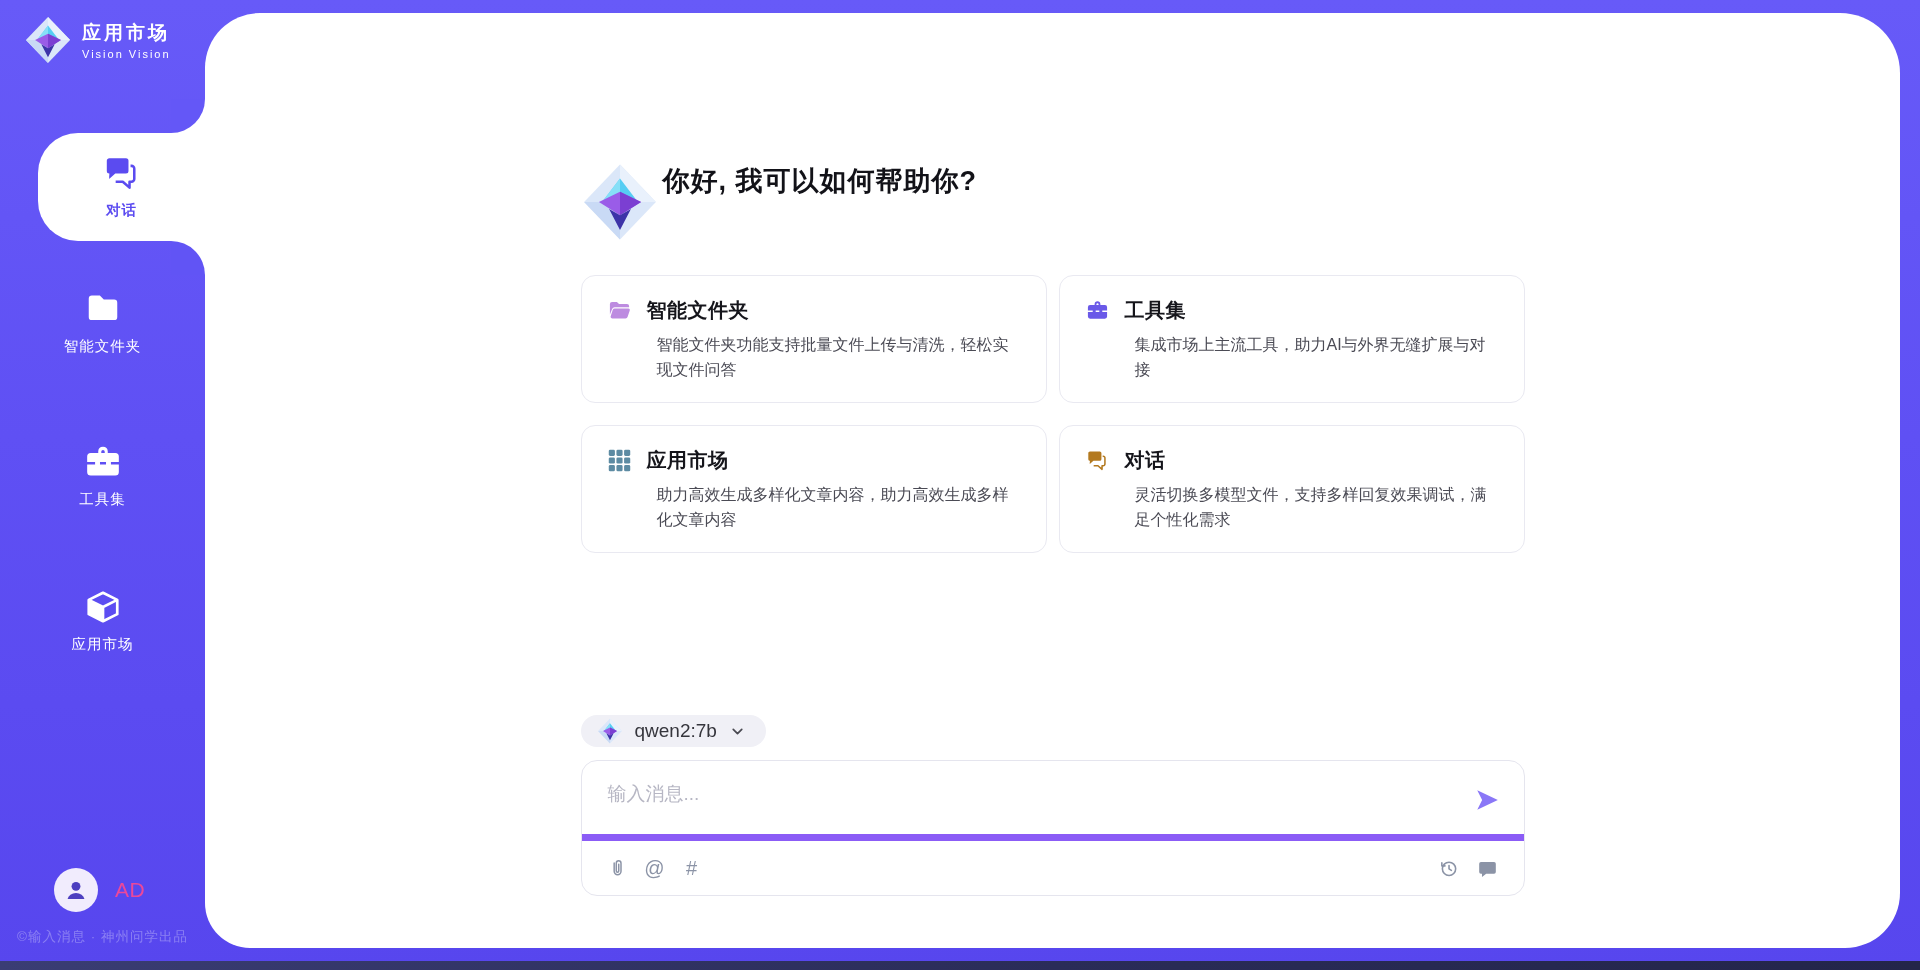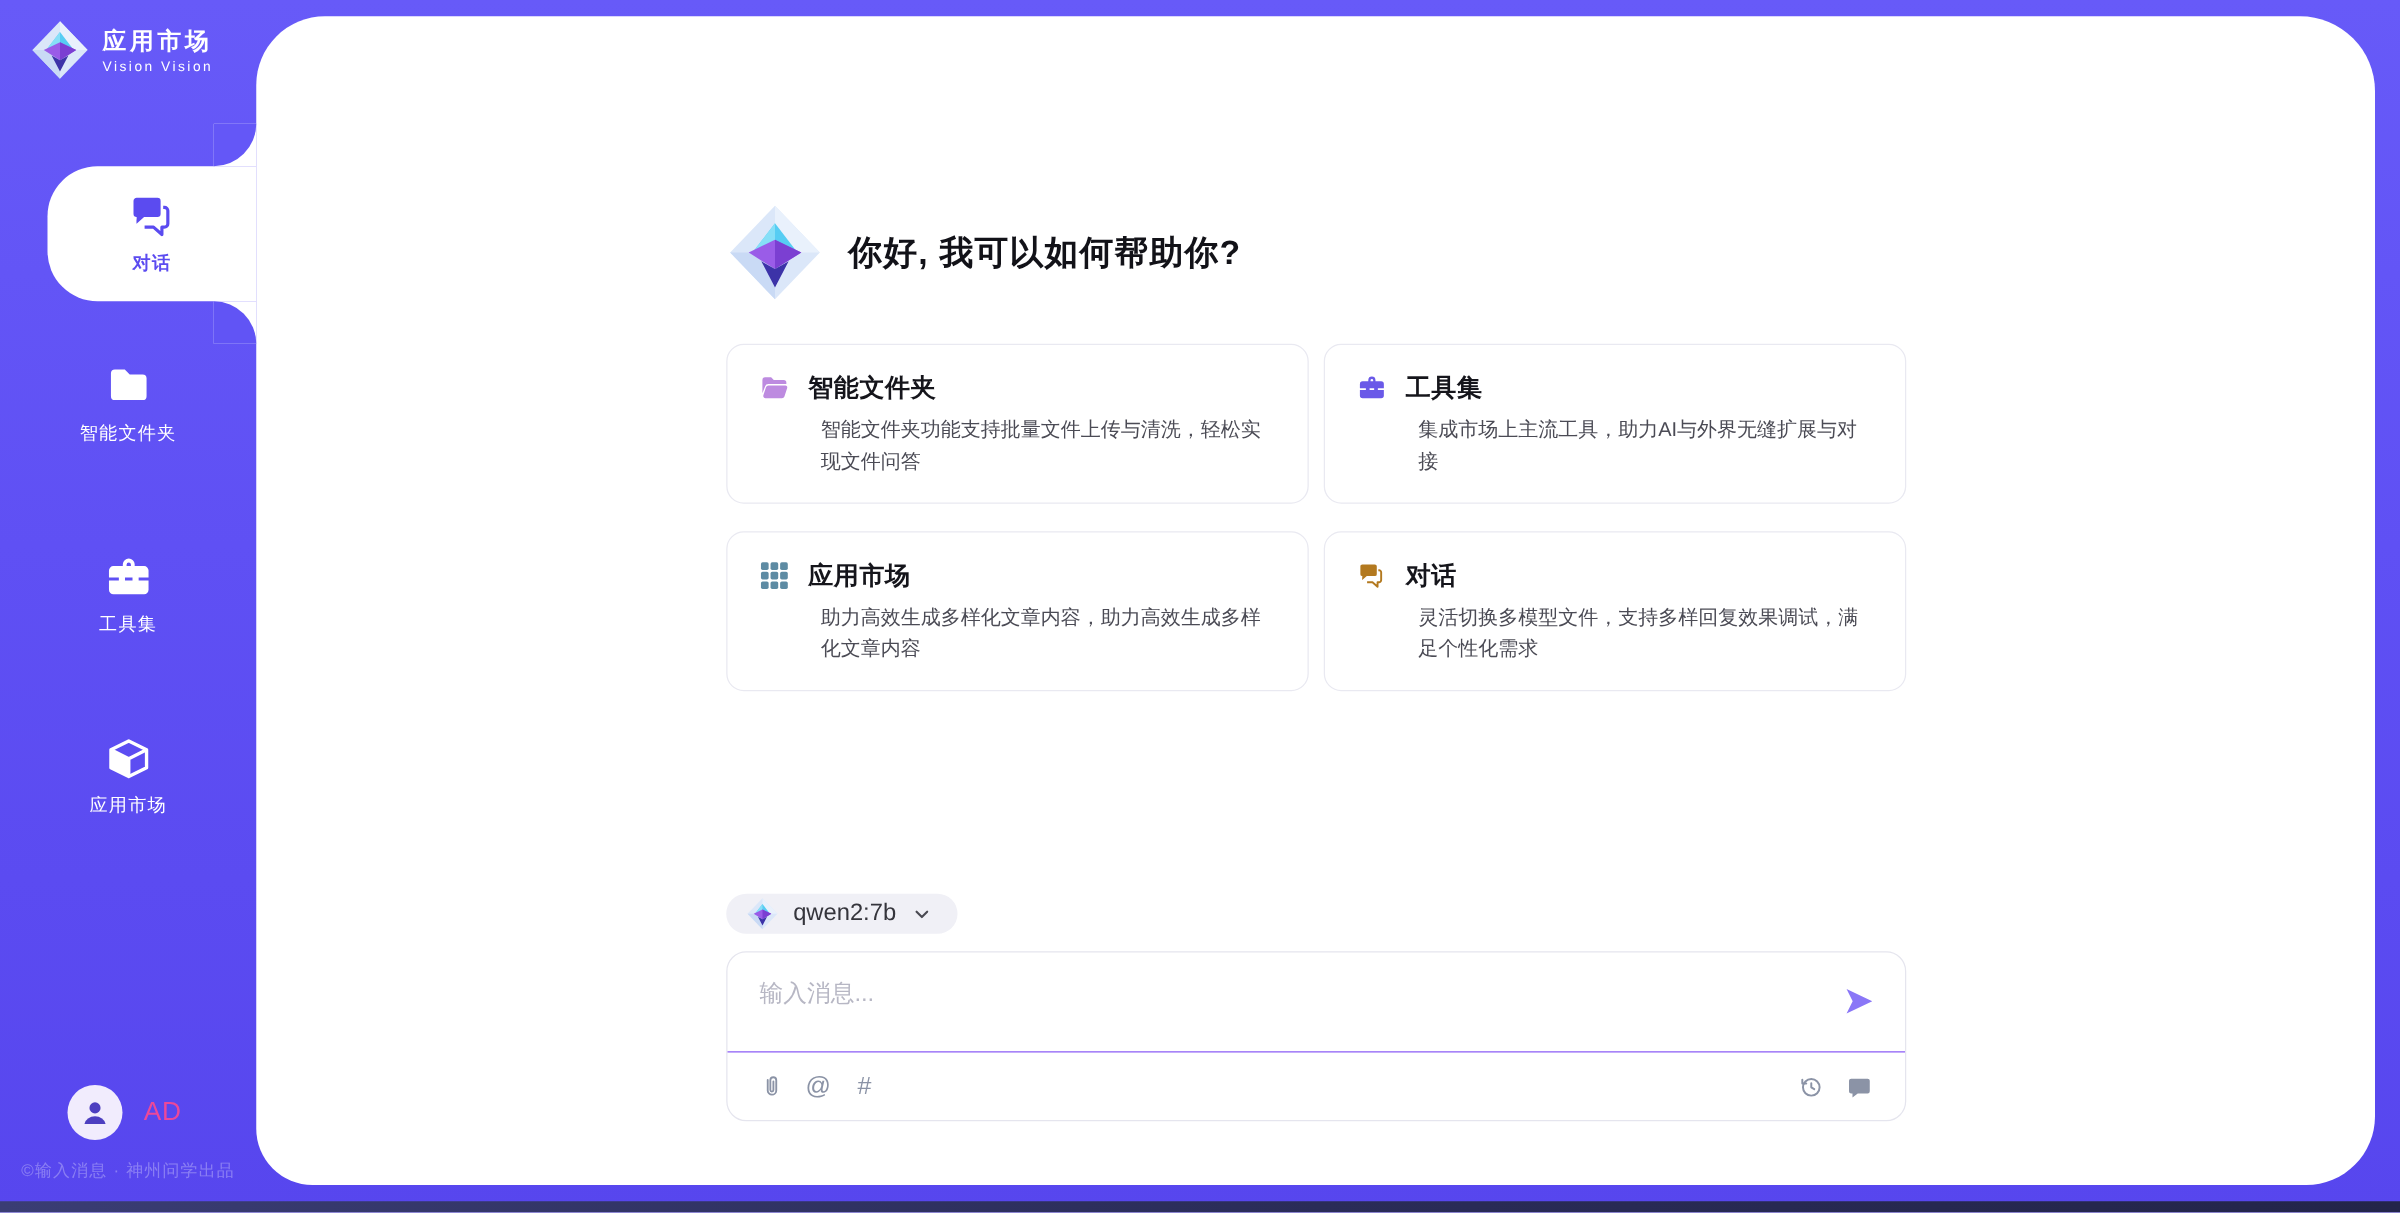--- a/index.html
+++ b/index.html
@@ -42,21 +42,21 @@
   .avatar svg { width:26px; height:26px; }
   .user-name { color:#ec4899; font-size:21px; letter-spacing:.5px; }
   .copyright { position:absolute; left:0; width:205px; top:928px; text-align:center;
     color:rgba(255,255,255,.3); font-size:13.5px; letter-spacing:1px; white-space:nowrap; }
 
   
   .panel { position:absolute; left:205px; top:13px; width:1695px; height:935px;
     background:#fff; border-radius:55px 60px 55px 45px; z-index:1; }
   .content { width:944px; margin:0 auto; }
 
-  .greeting-row { display:flex; align-items:center; gap:20px; margin-top:150px; }
+  .greeting-row { display:flex; gap:4px; margin-top:150px; }
   .greeting-row .logo { width:78px; height:78px; }
   .greeting-title { font-size:27px; font-weight:800; color:#121218; letter-spacing:1px; }
 
   .cards { margin-top:34px; display:grid; grid-template-columns:1fr 1fr;
     column-gap:12px; row-gap:22px; }
   .card { height:128px; border:1px solid #e9e9f1; border-radius:14px;
     padding:21px 26px; background:#fff; cursor:pointer; }
   .card-head { display:flex; align-items:center; gap:16px; }
   .card-head svg { width:23px; height:23px; flex:none; }
   .card-title { font-size:20px; font-weight:700; color:#15151b; letter-spacing:.5px; }
@@ -64,21 +64,21 @@
 
   .pill-row { margin-top:162px; }
   .model-pill { display:inline-flex; align-items:center; gap:12px; height:32px;
     padding:0 20px 0 16px; background:#f0f0f6; border-radius:22px; cursor:pointer; }
   .model-pill .logo { width:26px; height:26px; }
   .model-name { font-size:19px; color:#35353c; }
   .model-pill .chev { width:17px; height:17px; color:#4a4a52; }
 
   .composer { margin-top:12px; height:136px; border:1.5px solid #e5e5ee; border-radius:16px;
     background:#fff; display:flex; flex-direction:column; }
-  .composer-top { position:relative; height:80px; border-bottom:1px solid #8b5cf6; }
+  .composer-top { position:relative; height:80px; border-bottom:7px solid #8b5cf6; }
   .composer-input { position:absolute; left:0; top:0; width:860px; height:78px;
     border:none; outline:none; resize:none; background:transparent;
     padding:20px 0 0 26px; font-family:inherit; font-size:19px; color:#333; }
   .composer-input::placeholder { color:#b7b7c4; }
   .send-btn { position:absolute; right:22px; top:24px; width:30px; height:30px;
     color:#8a77f7; cursor:pointer; display:flex; align-items:center; justify-content:center; }
   .send-btn svg { width:26px; height:26px; }
   .composer-bottom { height:54px; display:flex; align-items:center; padding:0 24px; color:#8b93a6; }
   .tool-ico { width:24px; height:24px; display:flex; align-items:center; justify-content:center;
     cursor:pointer; margin-right:13px; }

